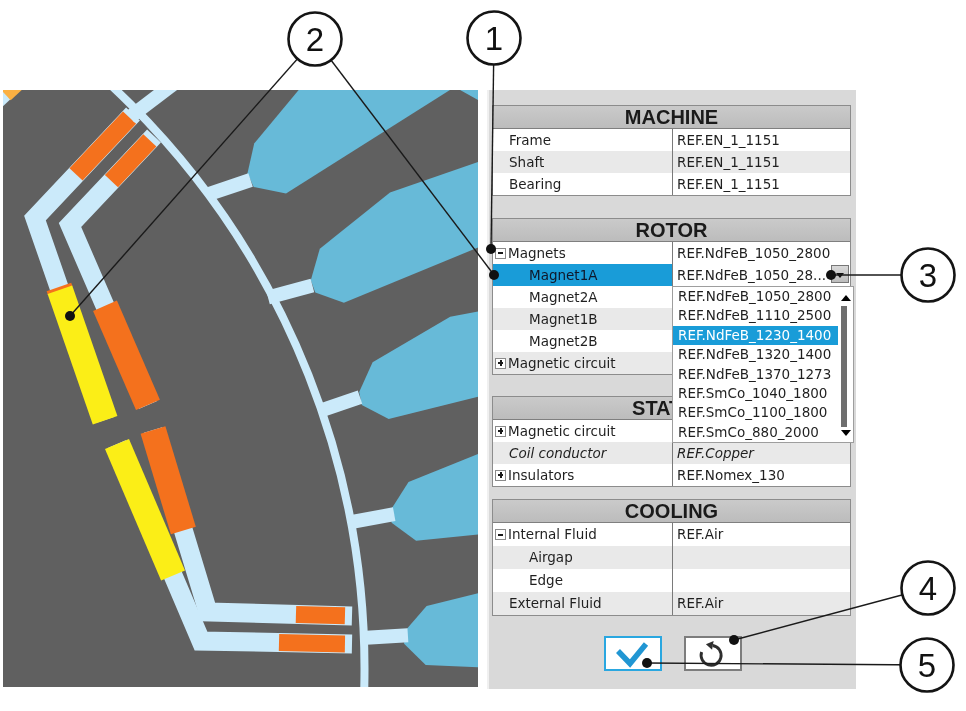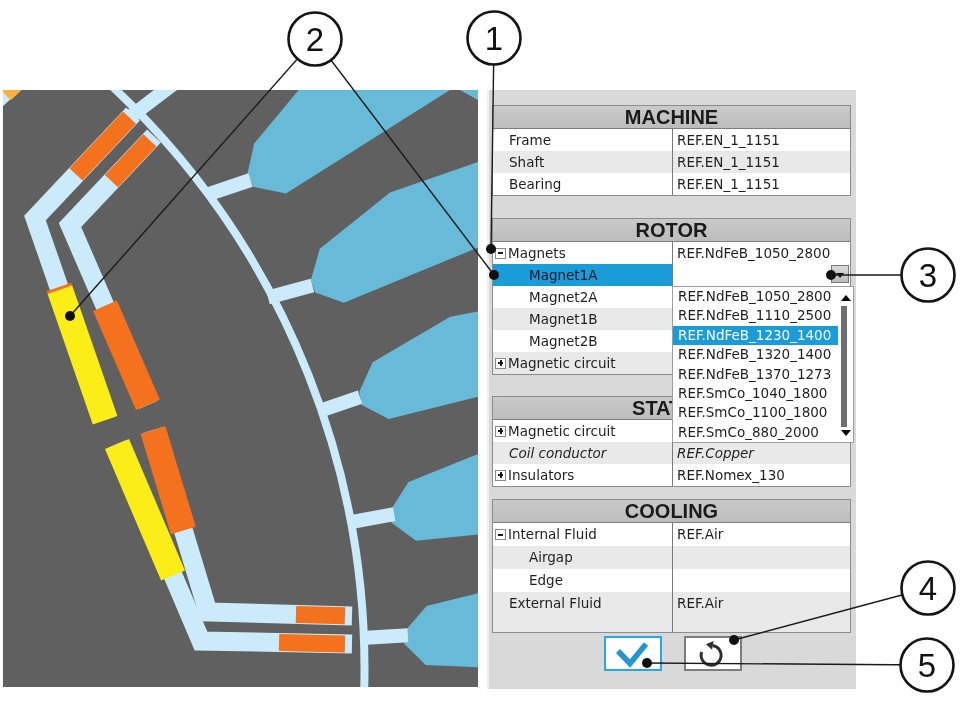--- a/index.html
+++ b/index.html
@@ -134,20 +134,21 @@
             </div>
             <div class="val">
               <span class="txt">REF.NdFeB_1050_2800</span>
             </div>
           </div>
           <div class="trow sel" style="height: 22px; line-height: 22px;">
             <div class="nm child">
               <span class="txt">Magnet1A</span>
             </div>
             <div class="val">
+              <span class="txt">REF.NdFeB_1050_28...</span>
               <span class="combo-btn"></span>
             </div>
           </div>
           <div class="trow" style="height: 22px; line-height: 22px;">
             <div class="nm child">
               <span class="txt">Magnet2A</span>
             </div>
             <div class="val"></div>
           </div>
           <div class="trow" style="height: 22px; line-height: 22px; background: rgb(233, 233, 233);">
@@ -213,21 +214,21 @@
               <span class="txt">Airgap</span>
             </div>
             <div class="val"></div>
           </div>
           <div class="trow" style="height: 23px; line-height: 23px;">
             <div class="nm child">
               <span class="txt">Edge</span>
             </div>
             <div class="val"></div>
           </div>
-          <div class="trow" style="height: 40px; line-height: 23px; background: rgb(233, 233, 233);">
+          <div class="trow" style="height: 23px; line-height: 23px; background: rgb(233, 233, 233);">
             <div class="nm">
               <span class="txt">External Fluid</span>
             </div>
             <div class="val">
               <span class="txt">REF.Air</span>
             </div>
           </div>
         </div>
       </div>
   </div>

